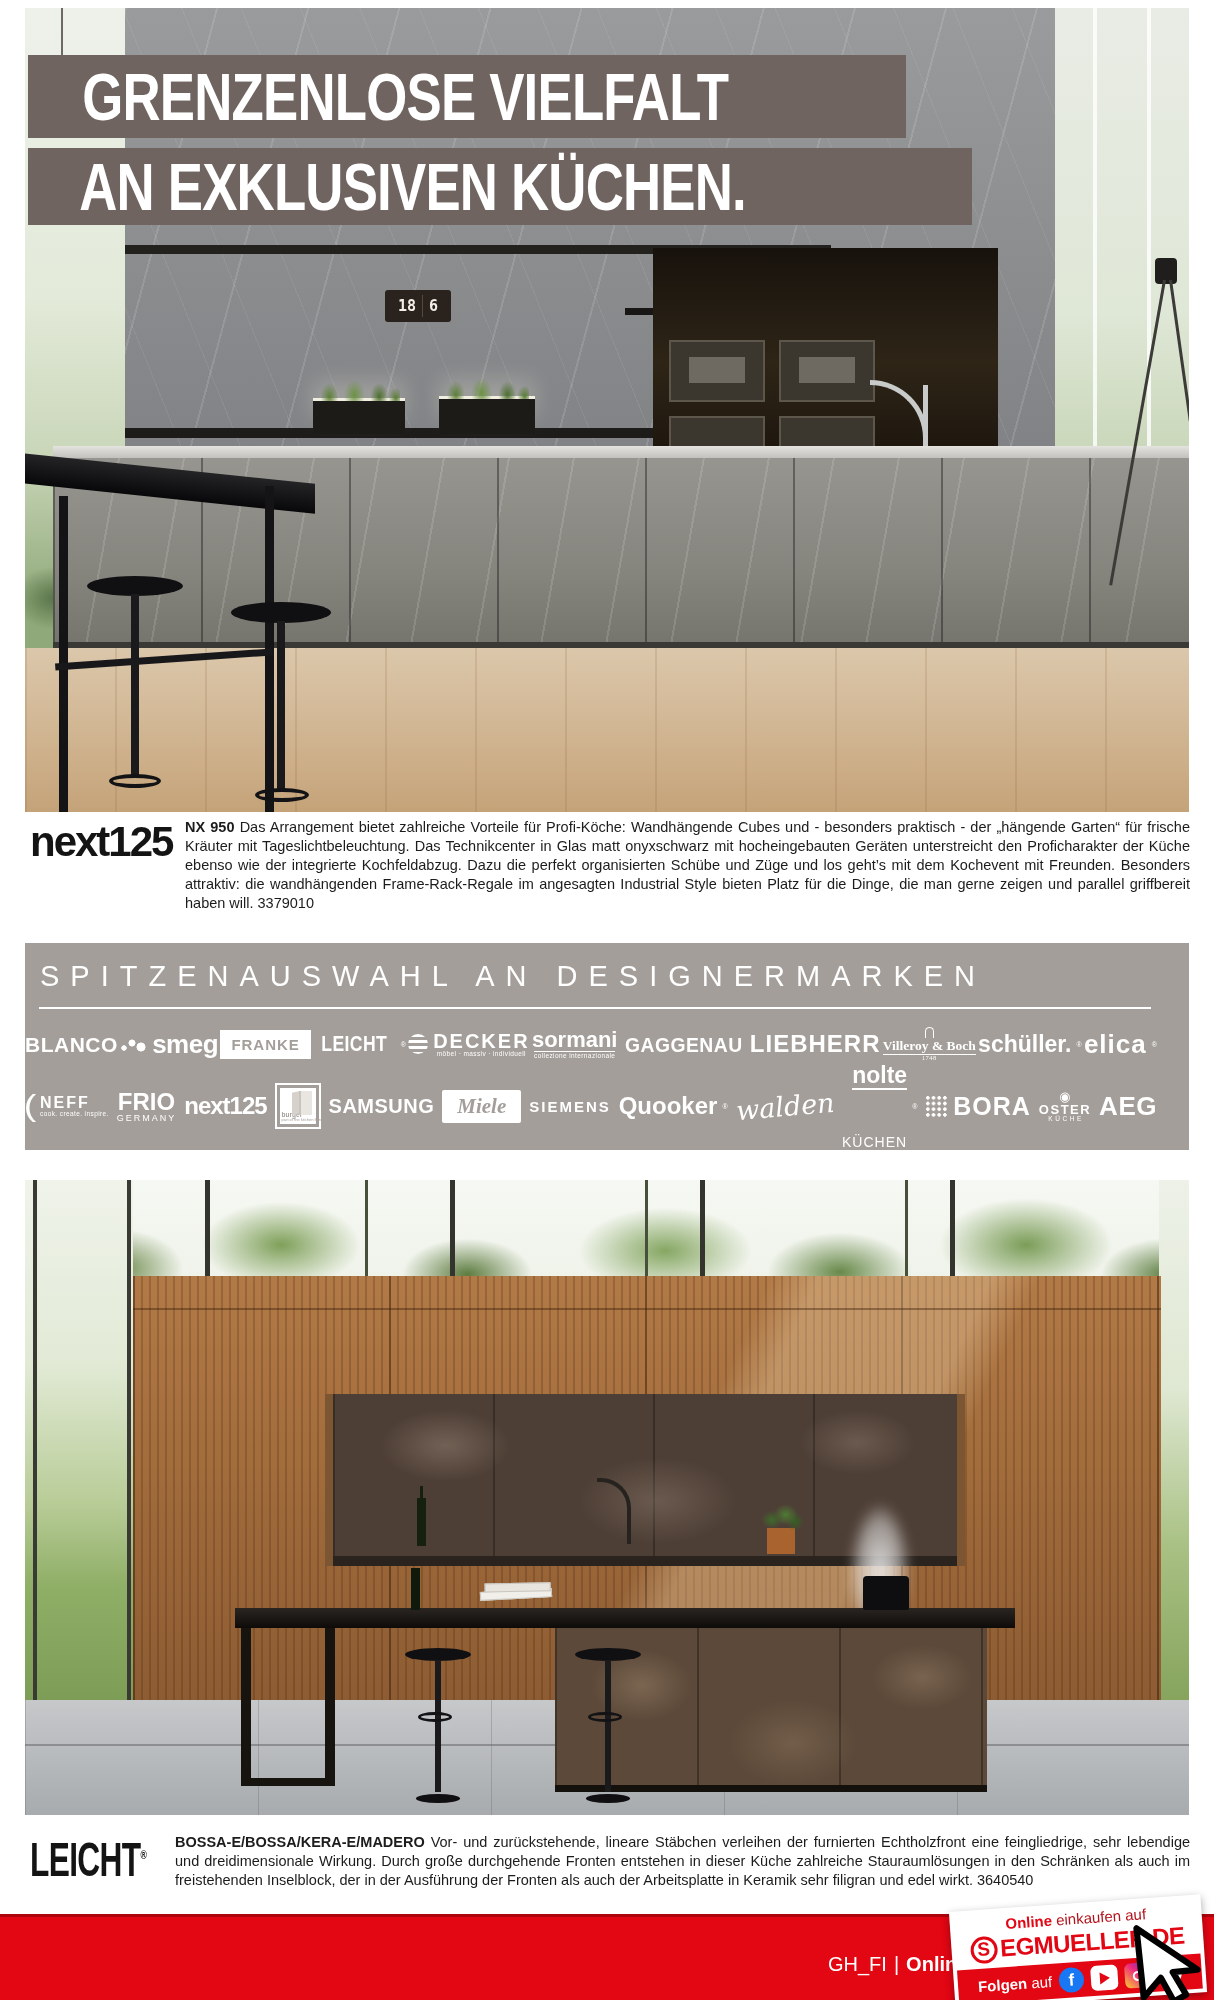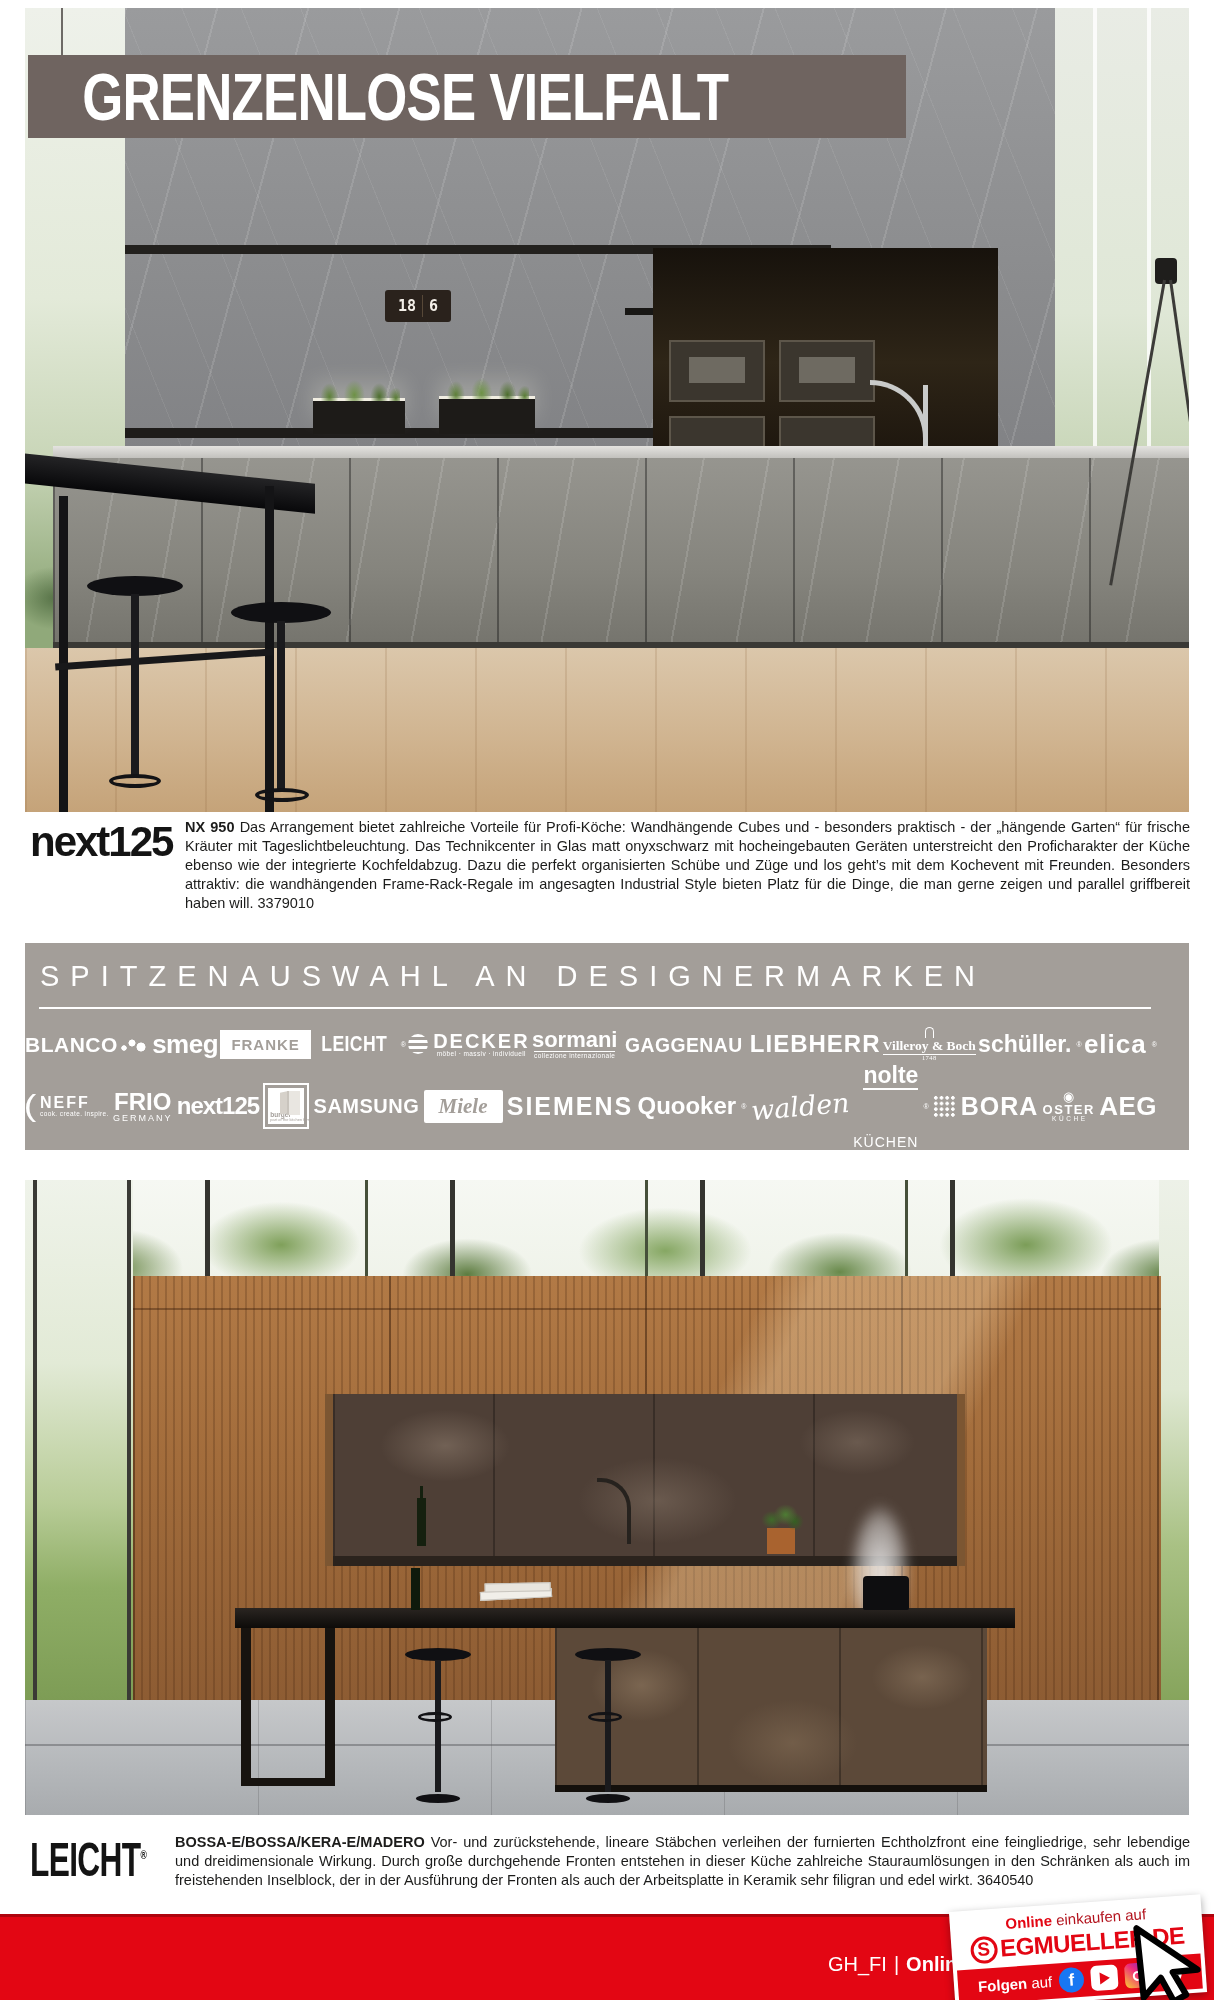--- a/index.html
+++ b/index.html
@@ -271,20 +271,23 @@
     <div class="abs" style="left:206px;top:594px;width:100px;height:210px;">
       <div class="abs stool-seat" style="left:0;top:0;width:100px;height:21px;"></div>
       <div class="abs stool-pole" style="left:46px;top:19px;width:8px;height:168px;"></div>
       <div class="abs stool-base" style="left:24px;top:186px;width:54px;height:14px;"></div>
     </div>
   </div>
 
   <div class="band" style="left:28px;top:55px;width:878px;height:83px;justify-content:center;">
     <div class="band-text">GRENZENLOSE VIELFALT</div>
   </div>
+  <div class="band" style="left:28px;top:148px;width:944px;height:77px;">
+    <div class="band-text">AN EXKLUSIVEN KÜCHEN.</div>
+  </div>
 
   <div class="abs maker-logo" id="next125-logo">next125</div>
   <p class="body-text" id="para1"><b>NX 950</b> <span>Das Arrangement bietet zahlreiche Vorteile für Profi-Köche: Wandhängende Cubes und - besonders praktisch - der „hängende Garten“ für frische Kräuter mit Tageslichtbeleuchtung. Das Technikcenter in Glas matt onyxschwarz mit hocheingebauten Geräten unterstreicht den Proficharakter der Küche ebenso wie der integrierte Kochfeldabzug. Dazu die perfekt organisierten Schübe und Züge und los geht’s mit dem Kochevent mit Freunden. Besonders attraktiv: die wandhängenden Frame-Rack-Regale im angesagten Industrial Style bieten Platz für die Dinge, die man gerne zeigen und parallel griffbereit haben will. 3379010</span></p>
 
   <div class="abs" id="brandband">
     <div class="abs" id="brand-title">SPITZENAUSWAHL AN DESIGNERMARKEN</div>
     <div class="abs" id="brand-underline"></div>
 
     <div class="brand-row" id="brand-row1">
       <div class="brand">
@@ -361,21 +364,21 @@
             <span class="burger-sub">part of the kitchen family</span>
           </span>
         </div>
       <div class="brand">
           <span class="b-caps" style="font-size:20px;letter-spacing:.5px;">SAMSUNG</span>
         </div>
       <div class="brand">
           <span class="miele-box">Miele</span>
         </div>
       <div class="brand">
-          <span class="b-caps" style="font-size:25px;letter-spacing:2px;">SIEMENS</span>
+          <span class="b-caps" style="font-size:15px;letter-spacing:2px;">SIEMENS</span>
         </div>
       <div class="brand">
           <span class="b-low" style="font-size:24px;">Quooker</span>
           <sup class="reg">®</sup>
         </div>
       <div class="brand">
           <span class="script">walden</span>
         </div>
       <div class="brand">
           <span class="b-col" style="align-items:flex-end;gap:45px;">

